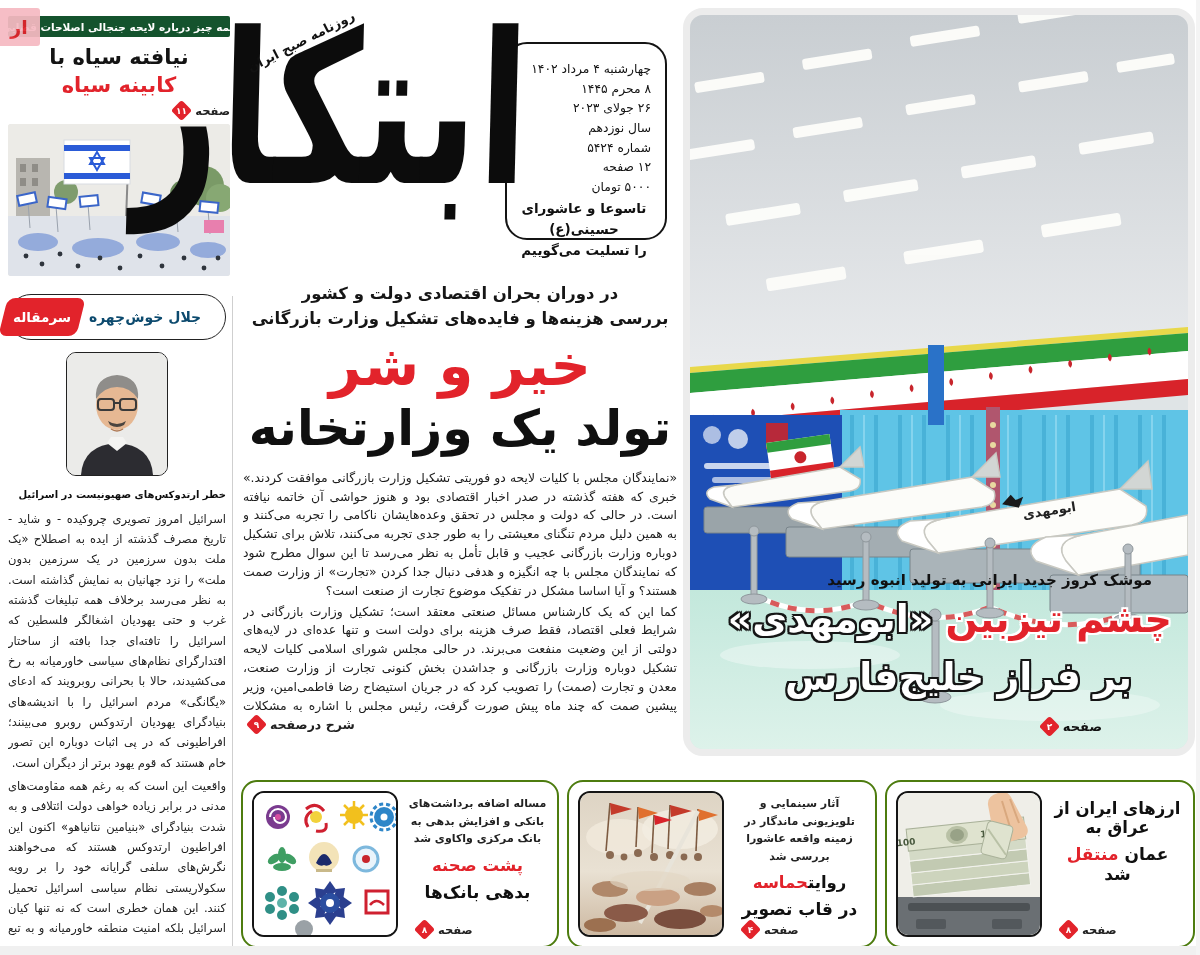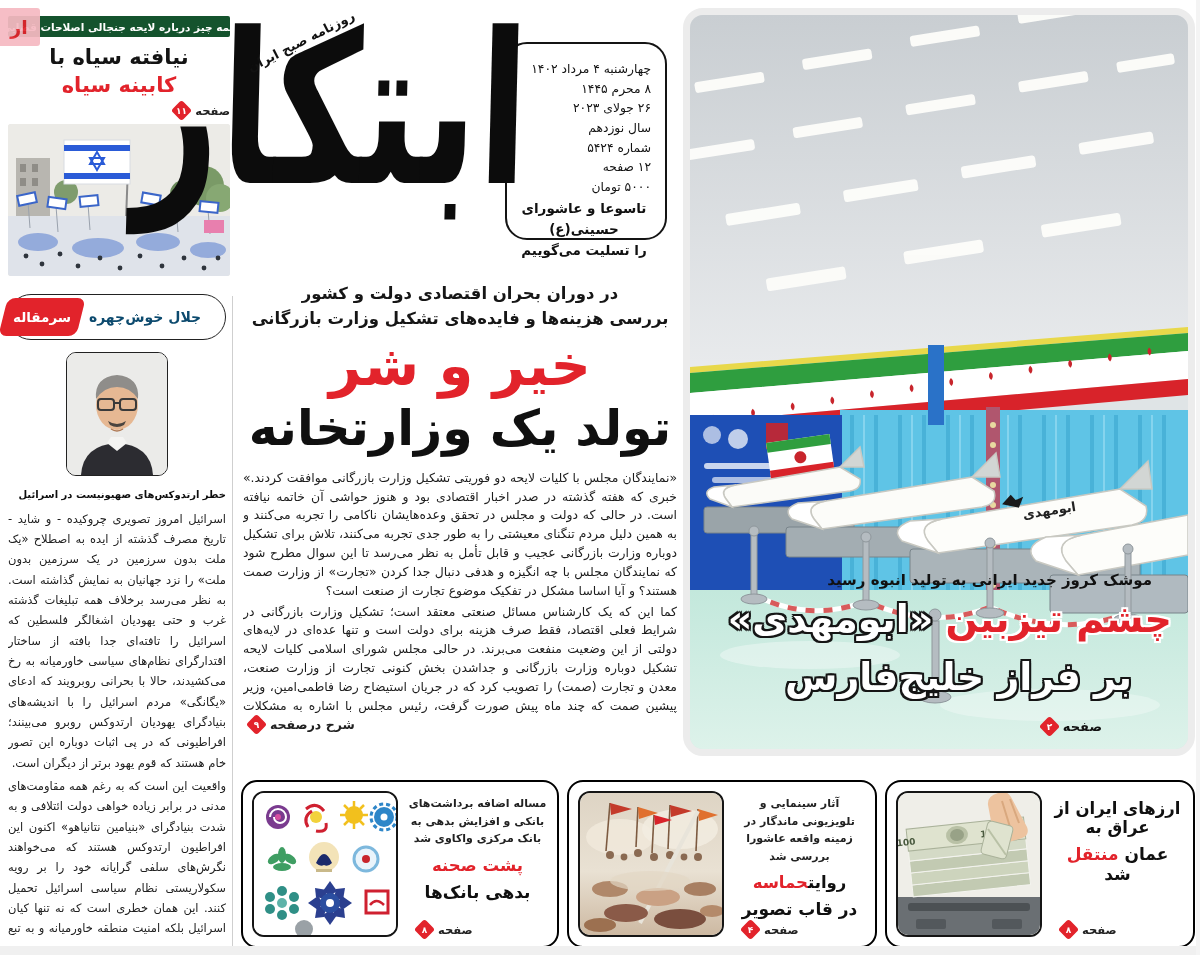--- a/index.html
+++ b/index.html
@@ -60,21 +60,21 @@
              font-size:14px;font-weight:bold;color:#0c4a6e;padding-left:56px;}
   .ed-tab{position:absolute;left:-6px;top:3px;width:78px;height:38px;background:#e2232b;border-radius:8px;
           transform:skewX(-14deg);display:flex;align-items:center;justify-content:center;z-index:2;}
   .ed-tab span{transform:skewX(14deg);color:#fff;font-size:13.5px;font-weight:900;}
   .ed-photo{width:100px;height:122px;margin:12px auto 0;border:1.5px solid #222;border-radius:10px;overflow:hidden;}
   .ed-title{margin-top:12px;font-size:10px;font-weight:900;color:#0d0d0d;text-align:right;line-height:1.45;}
   .ed-body{margin-top:6px;height:428px;overflow:hidden;font-size:11.5px;line-height:1.77;text-align:justify;color:#222;}
   .ed-body p{margin:0 0 3px 0;}
   .vdiv{left:232px;top:296px;width:1px;height:652px;background:#cfcfcf;}
   
-  .bbox{top:780px;height:168px;border:2px solid #000000;border-radius:16px;background:#fff;
+  .bbox{top:780px;height:168px;border:2px solid #4d7c0f;border-radius:16px;background:#fff;
         box-sizing:border-box;padding:9px;display:flex;gap:9px;}
   .bbox .bimg{flex:0 0 142px;border:2px solid #151515;border-radius:12px;overflow:hidden;background:#fff;}
   .bbox .btext{flex:1;display:flex;flex-direction:column;text-align:center;}
   .bkicker{font-size:11px;font-weight:bold;color:#222;line-height:1.6;margin-top:4px;}
   .btitle1{margin-top:8px;font-size:16.5px;font-weight:900;color:#101010;}
   .btitle2{margin-top:7px;font-size:17px;font-weight:900;color:#101010;}
   .red{color:#e2232b;}
   .bpage{margin-top:auto;text-align:left;font-size:11.5px;font-weight:bold;color:#222;padding-left:4px;}
   .boxA{left:241px;width:318px;} .boxB{left:567px;width:310px;} .boxC{left:885px;width:310px;}
   .bottom-band{left:0;top:946px;width:1200px;height:9px;background:#f0f0f0;}

